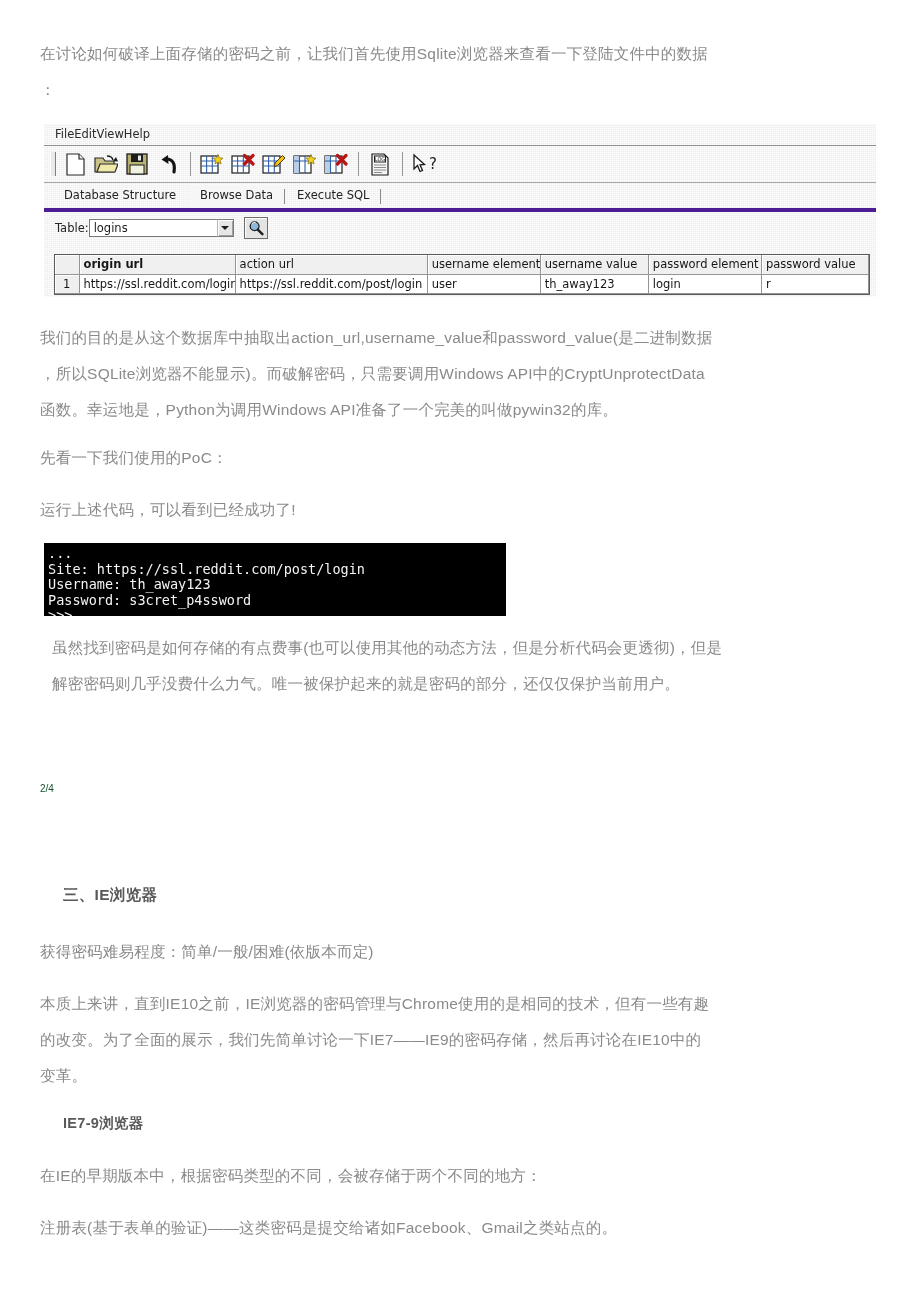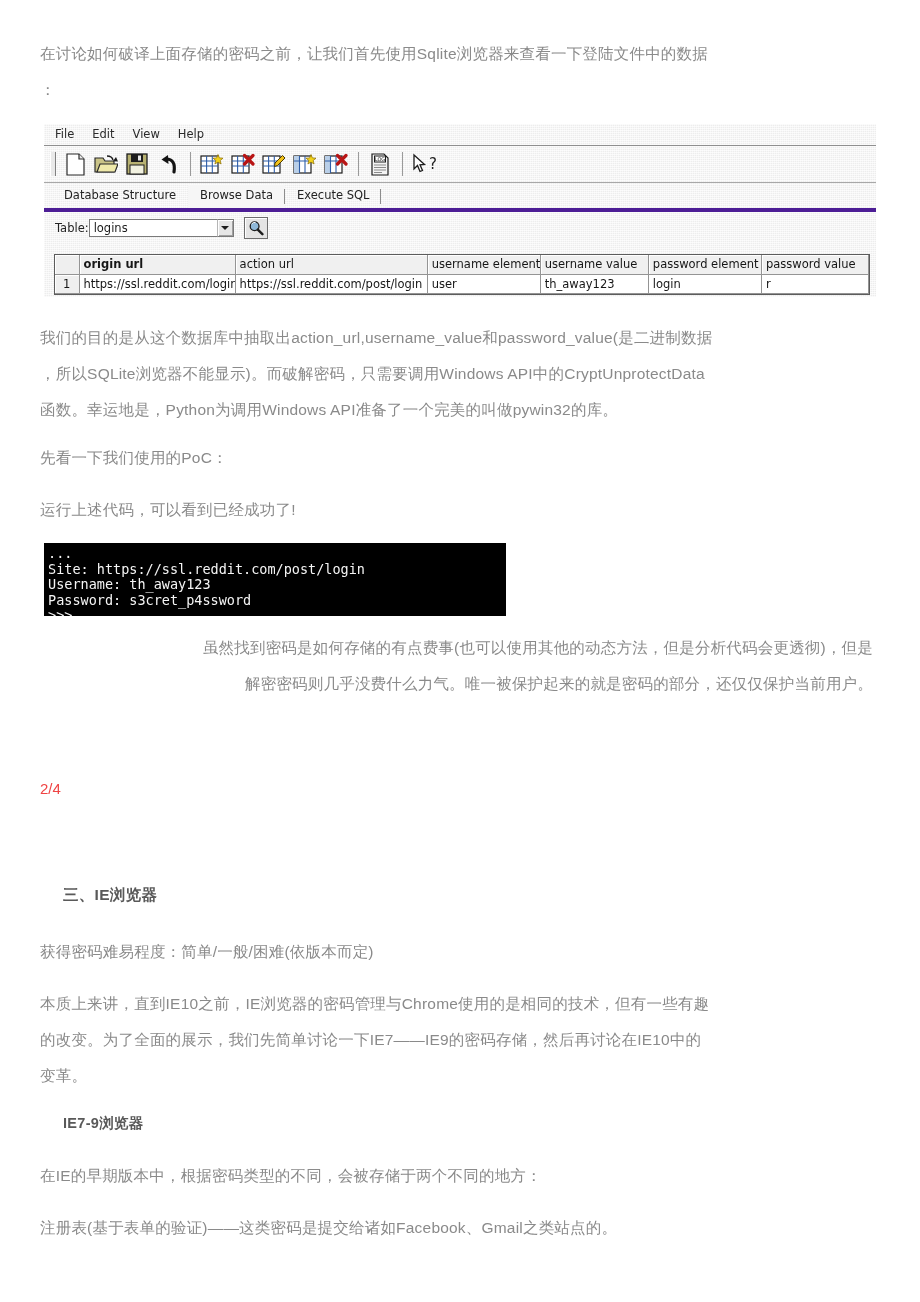--- a/index.html
+++ b/index.html
@@ -28,22 +28,22 @@
     position: absolute;
     color: #8a8a8a;
     font-size: 15.5px;
     line-height: 36px;
     letter-spacing: 0.2px;
     white-space: pre-wrap;
   }
 
   .pagenum {
     position: absolute;
-    color: #ef4444;
-    font-size: 15px;
+    color: #14532d;
+    font-size: 10px;
     line-height: 22px;
   }
 
   .heading {
     position: absolute;
     color: #595959;
     font-size: 15.5px;
     font-weight: bold;
     line-height: 26px;
     letter-spacing: 0.3px;
@@ -72,21 +72,20 @@
       #f3f3f3;
     pointer-events: none;
   }
   .sqlitewin > * { position: relative; }
 
   .menubar {
     height: 21px;
     display: flex;
     align-items: center;
     padding-left: 11px;
-    gap: 18px;
     border-bottom: 1px solid #8f8f8f;
   }
   .menubar .mi {
     font-size: 11.5px;
     color: #2a2a2a;
     line-height: 21px;
   }
 
   .toolbar {
     height: 36px;
@@ -452,21 +451,21 @@
   <div class="para" style="left:40px; top:440px; width:600px;">先看一下我们使用的PoC：</div>
 
   <div class="console">
     <div class="ln">...</div>
     <div class="ln">Site: https://ssl.reddit.com/post/login</div>
     <div class="ln">Username: th_away123</div>
     <div class="ln">Password: s3cret_p4ssword</div>
     <div class="ln">&gt;&gt;&gt;</div>
   </div>
 
-  <div class="para" style="left:45px; top:630px; width:828px;text-align:right;">虽然找到密码是如何存储的有点费事(也可以使用其他的动态方法，但是分析代码会更透彻)，但是
+  <div class="para" style="left:52px; top:630px; width:828px;">虽然找到密码是如何存储的有点费事(也可以使用其他的动态方法，但是分析代码会更透彻)，但是
 解密密码则几乎没费什么力气。唯一被保护起来的就是密码的部分，还仅仅保护当前用户。</div>
 
   <div class="pagenum" style="left:40px; top:778px;">2/4</div>
 
   <div class="heading" style="left:40px; top:882px;">三、IE浏览器</div>
 
   <div class="para" style="left:40px; top:934px; width:700px;">获得密码难易程度：简单/一般/困难(依版本而定)</div>
 
   <div class="para" style="left:40px; top:986px; width:828px;">本质上来讲，直到IE10之前，IE浏览器的密码管理与Chrome使用的是相同的技术，但有一些有趣
 的改变。为了全面的展示，我们先简单讨论一下IE7——IE9的密码存储，然后再讨论在IE10中的

